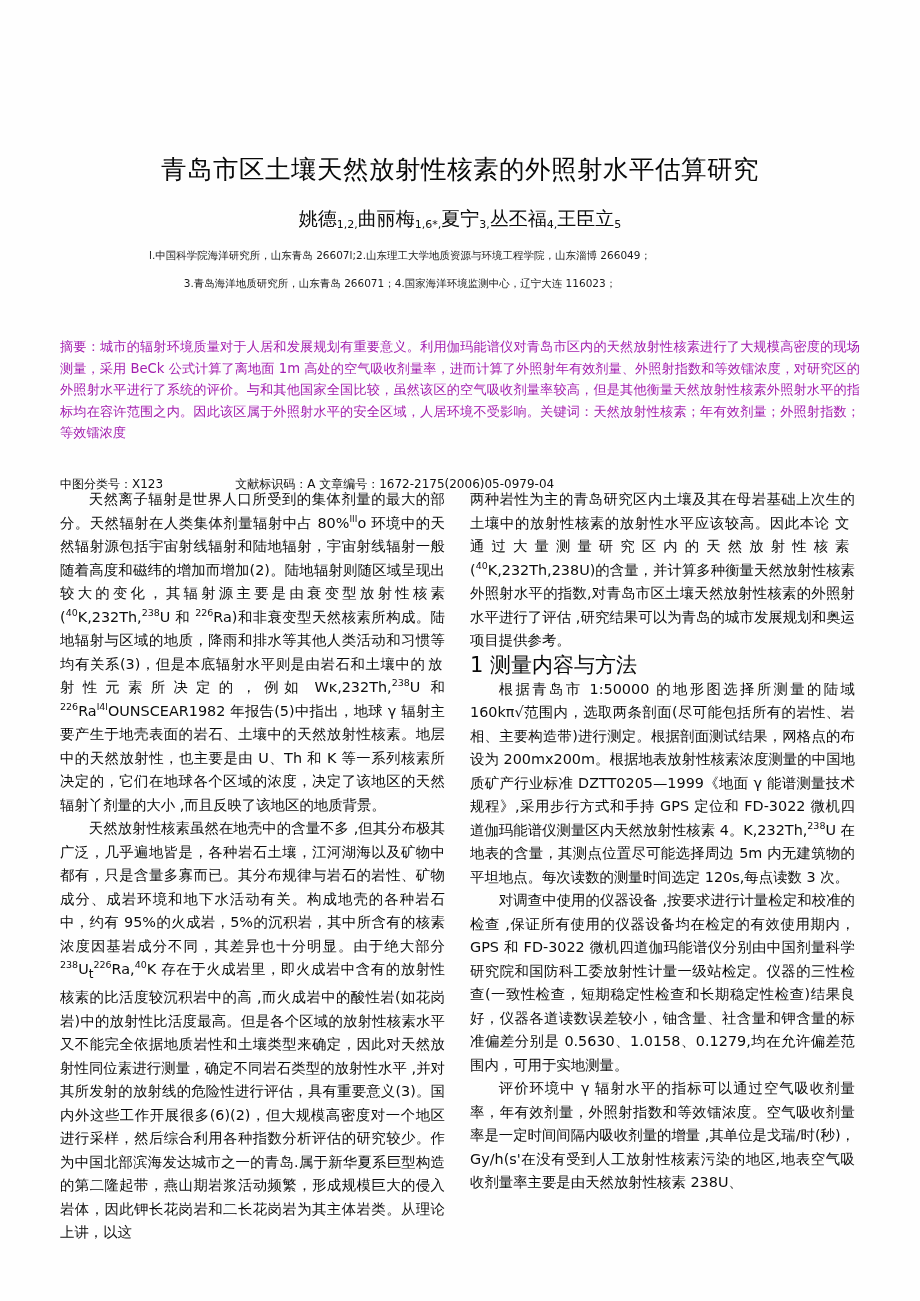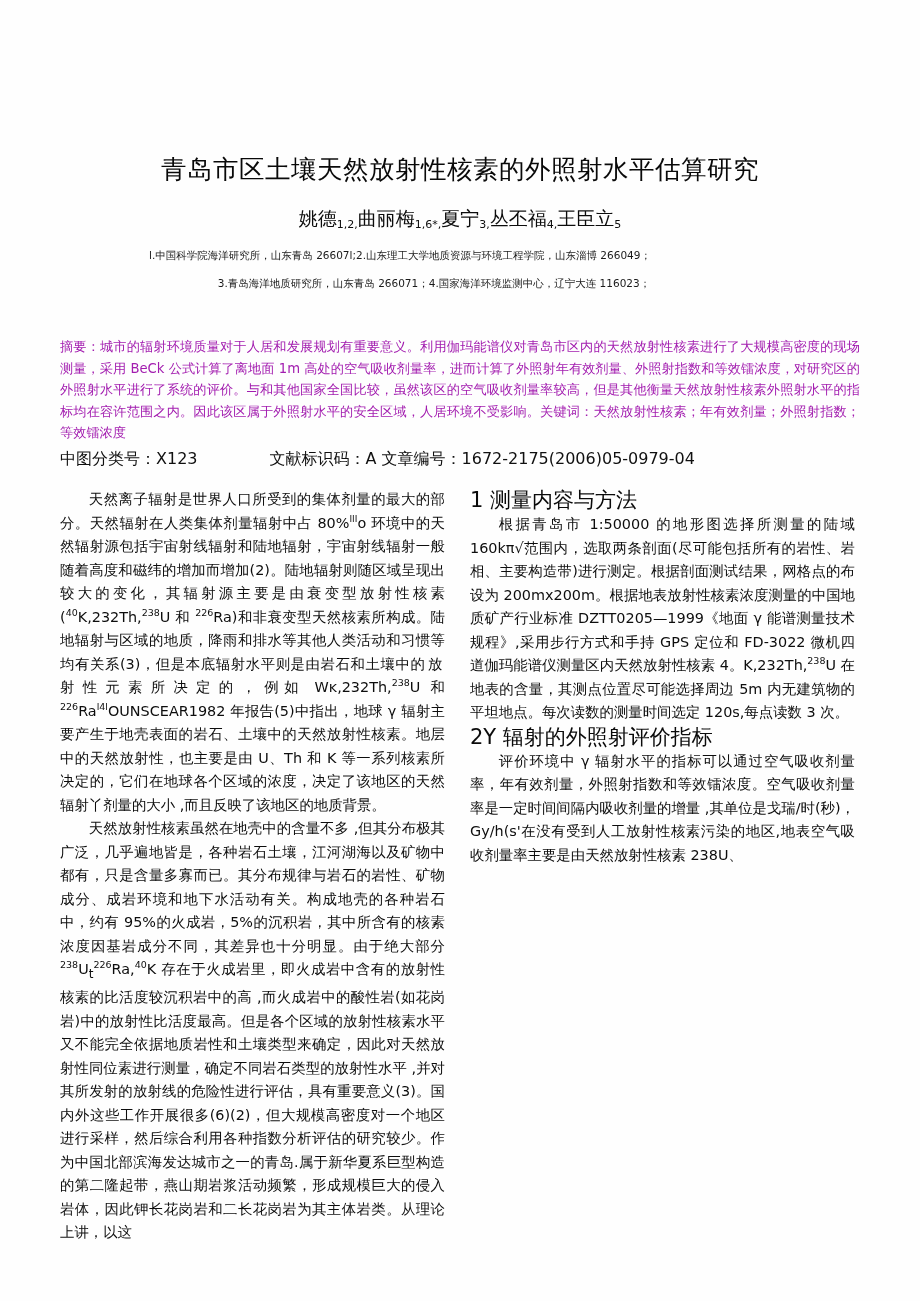--- a/index.html
+++ b/index.html
@@ -54,41 +54,41 @@
   }
   .affil {
     position: absolute;
     width: 800px;
     text-align: center;
     font-size: 10.5px;
     color: #1a1a1a;
     white-space: nowrap;
   }
   .affil.a1 { top: 249px; }
-  .affil.a2 { top: 277px; margin-left: 34px; }
+  .affil.a2 { top: 277px; }
   .affil.a3 { top: 305px; }
 
   
   .abstract {
     position: absolute;
     left: 60px;
     top: 336px;
     width: 800px;
     font-size: 13.2px;
     line-height: 21.6px;
     text-align: justify;
     text-justify: inter-ideograph;
     color: #a21caf;
   }
   .clsline {
     position: absolute;
     left: 60px;
-    top: 449px;
+    top: 476px;
     width: 800px;
-    font-size: 16px;
+    font-size: 12px;
     color: #101010;
     white-space: nowrap;
   }
   .clsline .gap1 { display: inline-block; width: 72px; }
 
   
   .col {
     position: absolute;
     top: 488px;
     width: 385px;
@@ -140,19 +140,20 @@
   <div class="clsline">
     <span>中图分类号：X123</span><span class="gap1"></span><span>文献标识码：A 文章编号：1672-2175(2006)05-0979-04</span>
   </div>
 
   <div class="col left">
     <p>天然离子辐射是世界人口所受到的集体剂量的最大的部分。天然辐射在人类集体剂量辐射中占 80%<sup>lll</sup>o 环境中的天然辐射源包括宇宙射线辐射和陆地辐射，宇宙射线辐射一般随着高度和磁纬的增加而增加(2)。陆地辐射则随区域呈现出较大的变化，其辐射源主要是由衰变型放射性核素(<sup>40</sup>K,232Th,<sup>238</sup>U 和 <sup>226</sup>Ra)和非衰变型天然核素所构成。陆地辐射与区域的地质，降雨和排水等其他人类活动和习惯等均有关系(3)，但是本底辐射水平则是由岩石和土壤中<span class="sp">的放射性元素所决定的，</span>例如 Wĸ,232Th,<sup>238</sup>U 和 <sup>226</sup>Ra<sup>l4l</sup>OUNSCEAR1982 年报告(5)中指出，地球 γ 辐射主要产生于地壳表面的岩石、土壤中的天然放射性核素。地层中的天然放射性，也主要是由 U、Th 和 K 等一系列核素所决定的，它们在地球各个区域的浓度，决定了该地区的天然辐射丫剂量的大小 ,而且反映了该地区的地质背景。</p>
     <p>天然放射性核素虽然在地壳中的含量不多 ,但其分布极其广泛，几乎遍地皆是，各种岩石土壤，江河湖海以及矿物中都有，只是含量多寡而已。其分布规律与岩石的岩性、矿物成分、成岩环境和地下水活动有关。构成地壳的各种岩石中，约有 95%的火成岩，5%的沉积岩，其中所含有的核素浓度因基岩成分不同，其差异也十分明显。由于绝大部分 <sup>238</sup>U<sub>t</sub><sup>226</sup>Ra,<sup>40</sup>K 存在于火成岩里，即火成岩中含有的放射性核素的比活度较沉积岩中的高 ,而火成岩中的酸性岩(如花岗岩)中的放射性比活度最高。但是各个区域的放射性核素水平又不能完全依据地质岩性和土壤类型来确定，因此对天然放射性同位素进行测量，确定不同岩石类型的放射性水平 ,并对其所发射的放射线的危险性进行评估，具有重要意义(3)。国内外这些工作开展很多(6)(2)，但大规模高密度对一个地区进行采样，然后综合利用各种指数分析评估的研究较少。作为中国北部滨海发达城市之一的青岛.属于新华夏系巨型构造的第二隆起带，燕山期岩浆活动频繁，形成规模巨大的侵入岩体，因此钾长花岗岩和二长花岗岩为其主体岩类。从理论上讲，以这</p>
   </div>
 
   <div class="col right">
+    <p class="noindent">两种岩性为主的青岛研究区内土壤及其在母岩基础上次生的土壤中的放射性核素的放射性水平应该较高。因此本<span class="spw">论文通过大量测量研究区内的天然放射性核素</span>(<sup>40</sup>K,232Th,238U)的含量，并计算多种衡量天然放射性核素外照射水平的指数,对青岛市区土壤天然放射性核素的外照射水平进行了评估 ,研究结果可以为青岛的城市发展规划和奥运项目提供参考。</p>
     <h2 class="sec">1 测量内容与方法</h2>
     <p>根据青岛市 1:50000 的地形图选择所测量的陆域 160kπ√范围内，选取两条剖面(尽可能包括所有的岩性、岩相、主要构造带)进行测定。根据剖面测试结果，网格点的布设为 200mx200m。根据地表放射性核素浓度测量的中国地质矿产行业标准 DZTT0205—1999《地面 γ 能谱测量技术规程》,采用步行方式和手持 GPS 定位和 FD-3022 微机四道伽玛能谱仪测量区内天然放射性核素 4。K,232Th,<sup>238</sup>U 在地表的含量，其测点位置尽可能选择周边 5m 内无建筑物的平坦地点。每次读数的测量时间选定 120s,每点读数 3 次。</p>
-    <h2 class="sec">2Y 辐射的外照射评价指标</h2>
+    <p>对调查中使用的仪器设备 ,按要求进行计量检定和校准的检查 ,保证所有使用的仪器设备均在检定的有效使用期内，GPS 和 FD-3022 微机四道伽玛能谱仪分别由中国剂量科学研究院和国防科工委放射性计量一级站检定。仪器的三性检查(一致性检查，短期稳定性检查和长期稳定性检查)结果良好，仪器各道读数误差较小，铀含量、社含量和钾含量的标准偏差分别是 0.5630、1.0158、0.1279,均在允许偏差范围内，可用于实地测量。</p>
     <p>评价环境中 γ 辐射水平的指标可以通过空气吸收剂量率，年有效剂量，外照射指数和等效镭浓度。空气吸收剂量率是一定时间间隔内吸收剂量的增量 ,其单位是戈瑞/时(秒)，Gy/h(s'在没有受到人工放射性核素污染的地区,地表空气吸收剂量率主要是由天然放射性核素 238U、</p>
   </div>
 
 </div>
 
 </body></html>

